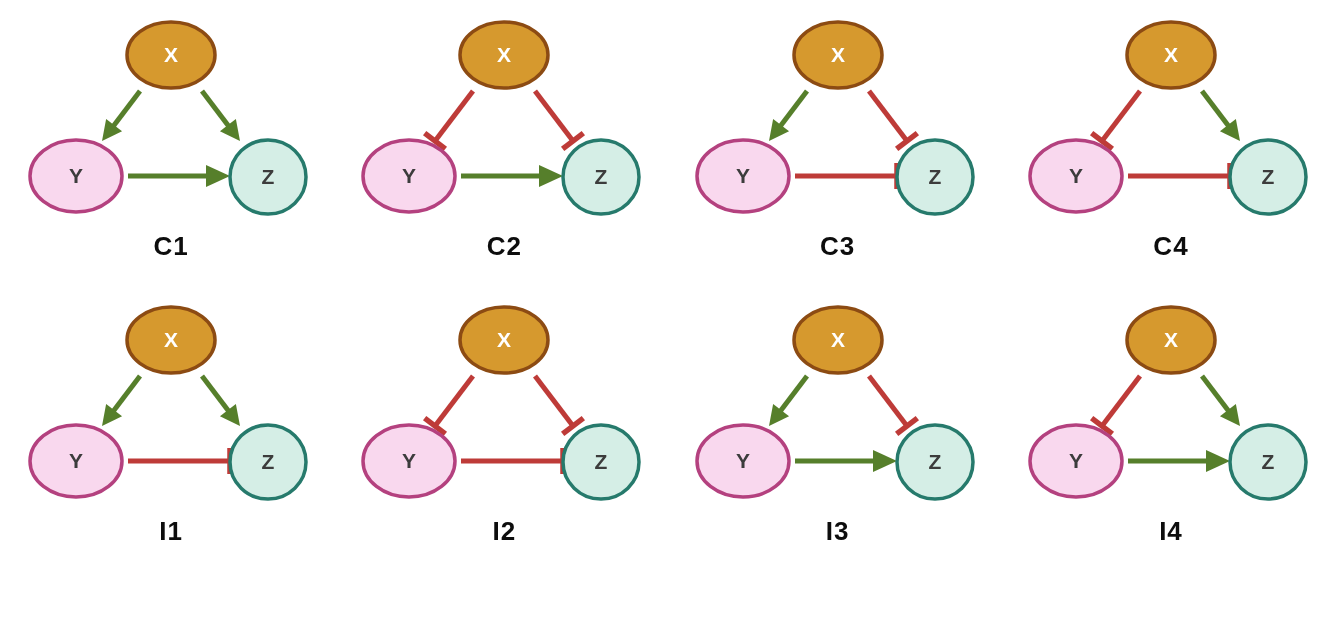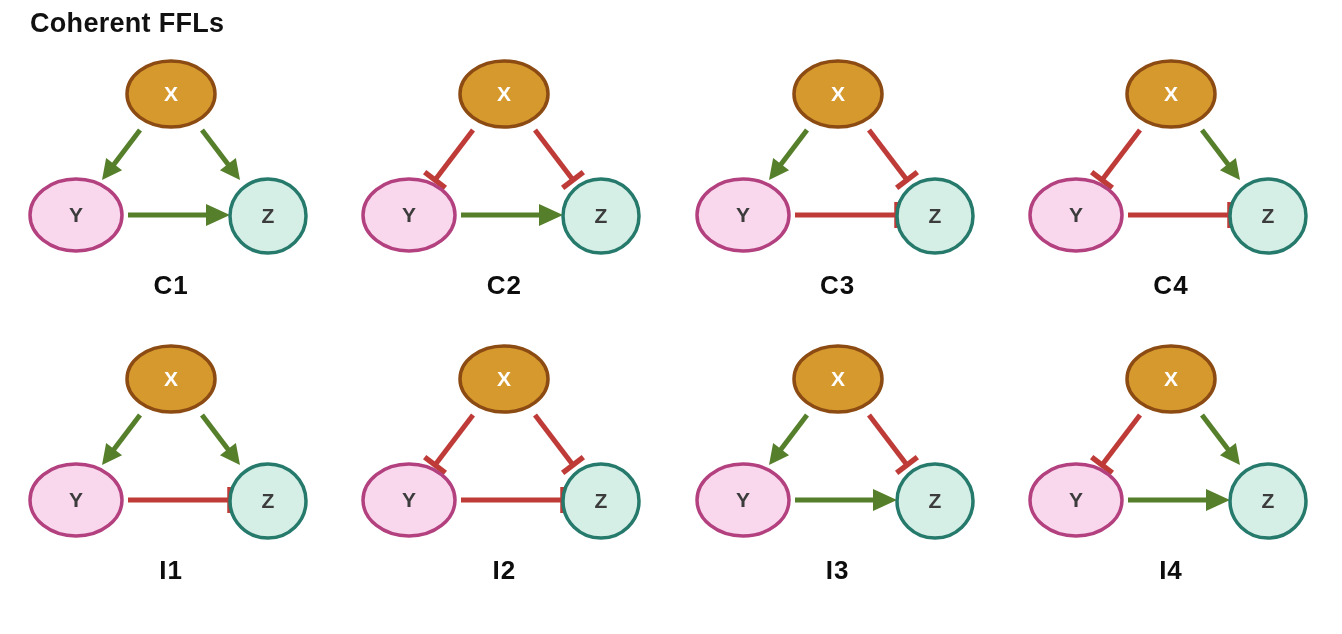--- a/index.html
+++ b/index.html
@@ -54,21 +54,20 @@
     letter-spacing: 1px;
     text-align: left;
   }
 </style>
 </head>
 <body>
 
 <div class="canvas">
 
   <section>
-    <h2 class="section-heading heading-coherent">Coherent FFLs</h2>
     <div class="panel-row row-coherent">
         <div class="ffl-panel">
           <svg width="330" height="212" viewBox="0 0 330 212">
             <g>
               <line x1="134" y1="78" x2="106.89149881560404" y2="113.66908050578417" stroke="#567F2B" stroke-width="5"></line>
               <polygon points="96,128 100.14004340944012,106.02592344220237 116.06328729190218,118.12758879287354" fill="#567F2B"></polygon>
             </g>
             <g>
               <line x1="196" y1="78" x2="223.10850118439595" y2="113.66908050578417" stroke="#567F2B" stroke-width="5"></line>
               <polygon points="234,128 213.93671270809782,118.12758879287354 229.85995659055985,106.02592344220237" fill="#567F2B"></polygon>

